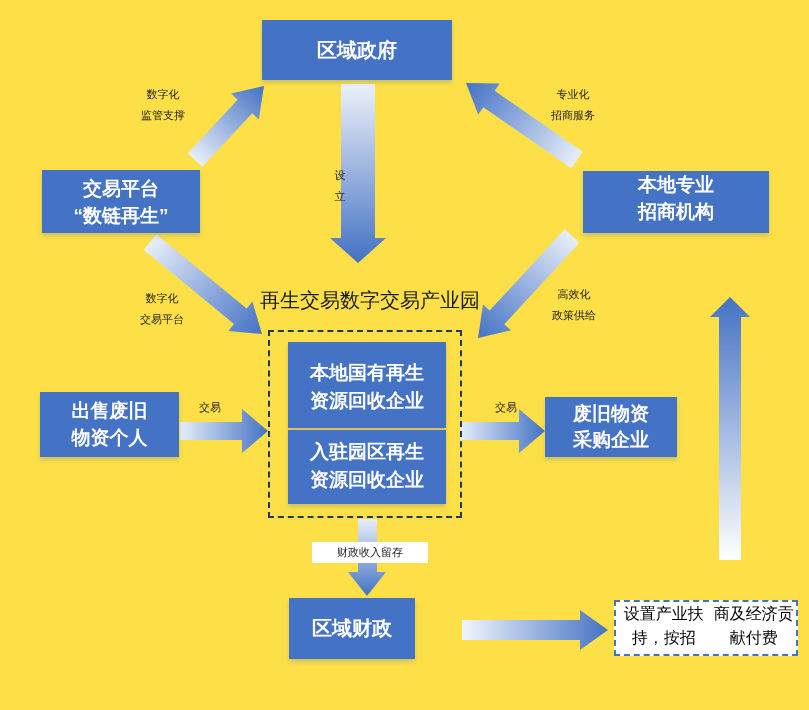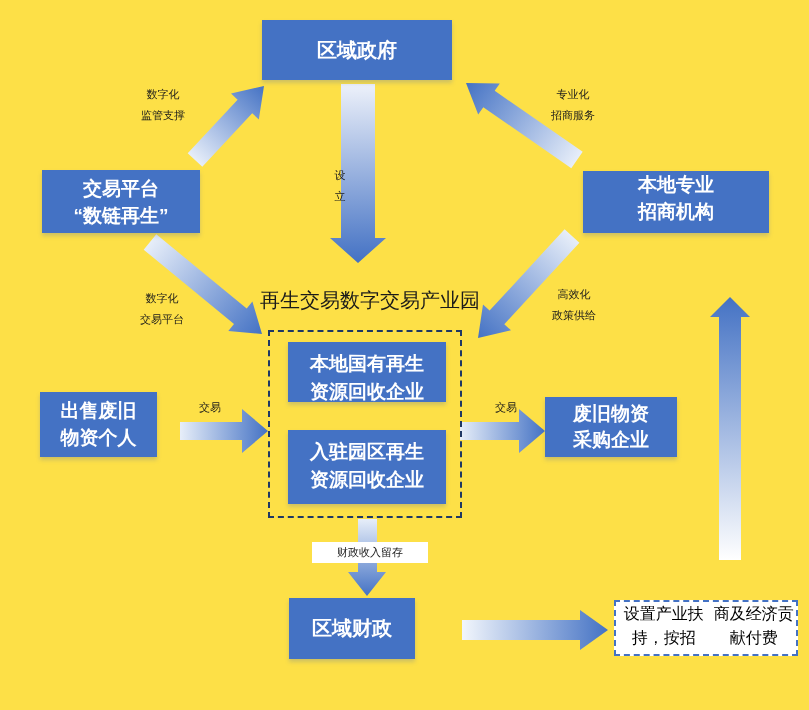--- a/index.html
+++ b/index.html
@@ -100,31 +100,31 @@
 
   <div class="node" style="left:583px;top:171px;width:186px;height:62px;font-size:19px;line-height:27px;padding-top:0;box-sizing:border-box;">
     <span class="ln">本地专业</span>
     <span class="ln">招商机构</span>
   </div>
 
   <div class="lbl title-lbl" style="left:250px;top:288px;width:240px;">再生交易数字交易产业园</div>
 
   <div class="park-frame" style="left:268px;top:330px;width:190px;height:184px;"></div>
 
-  <div class="node" style="left:288px;top:342px;width:158px;height:60px;font-size:19px;line-height:28px;padding-top:8px;box-sizing:border-box;">
+  <div class="node" style="left:288px;top:342px;width:158px;height:86px;font-size:19px;line-height:28px;padding-top:17px;box-sizing:border-box;">
     <span class="ln">本地国有再生</span>
     <span class="ln">资源回收企业</span>
   </div>
 
   <div class="node" style="left:288px;top:430px;width:158px;height:74px;font-size:19px;line-height:28px;padding-top:8px;box-sizing:border-box;">
     <span class="ln">入驻园区再生</span>
     <span class="ln">资源回收企业</span>
   </div>
 
-  <div class="node" style="left:40px;top:392px;width:117px;height:65px;font-size:19px;line-height:27px;padding-top:5px;box-sizing:border-box;">
+  <div class="node" style="left:40px;top:392px;width:139px;height:65px;font-size:19px;line-height:27px;padding-top:5px;box-sizing:border-box;">
     <span class="ln">出售废旧</span>
     <span class="ln">物资个人</span>
   </div>
 
   <div class="node" style="left:545px;top:397px;width:132px;height:60px;font-size:19px;line-height:26px;padding-top:4px;box-sizing:border-box;">
     <span class="ln">废旧物资</span>
     <span class="ln">采购企业</span>
   </div>
 
   <div class="node" style="left:289px;top:598px;width:126px;height:61px;line-height:61px;font-size:20px;">区域财政</div>

